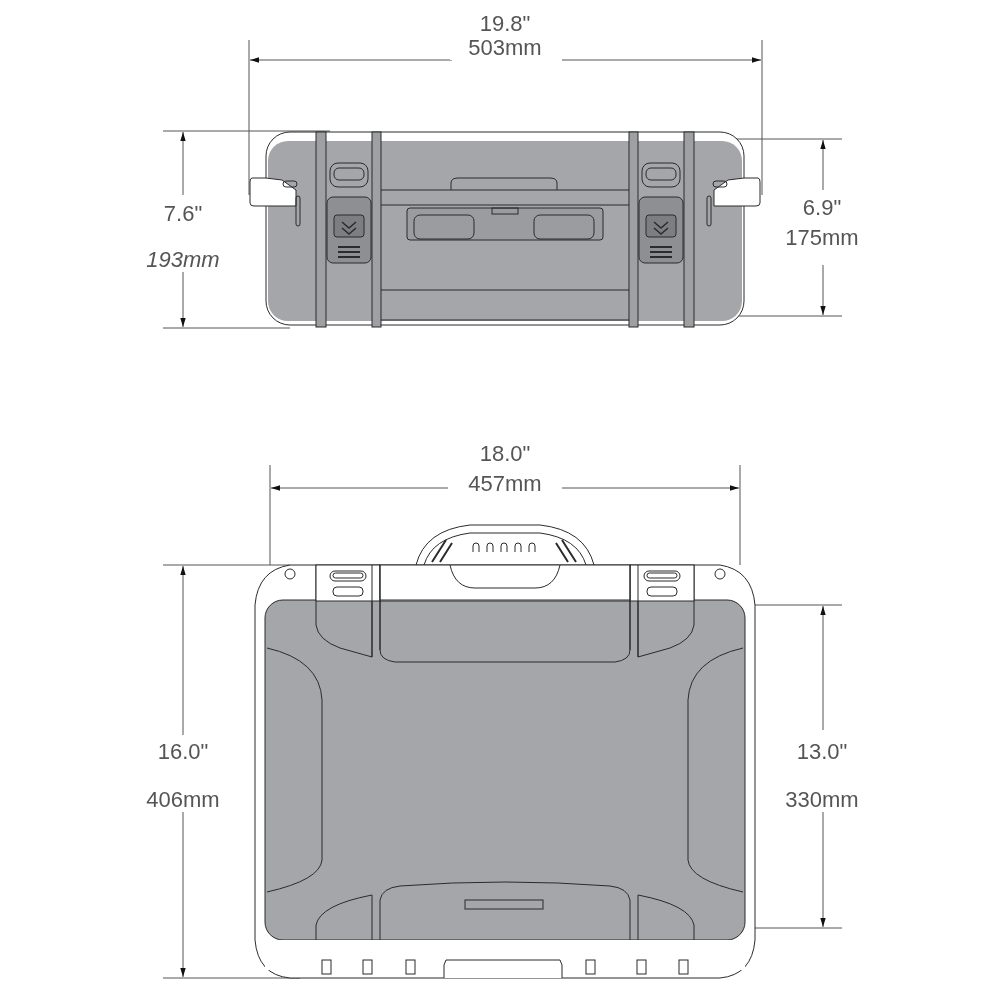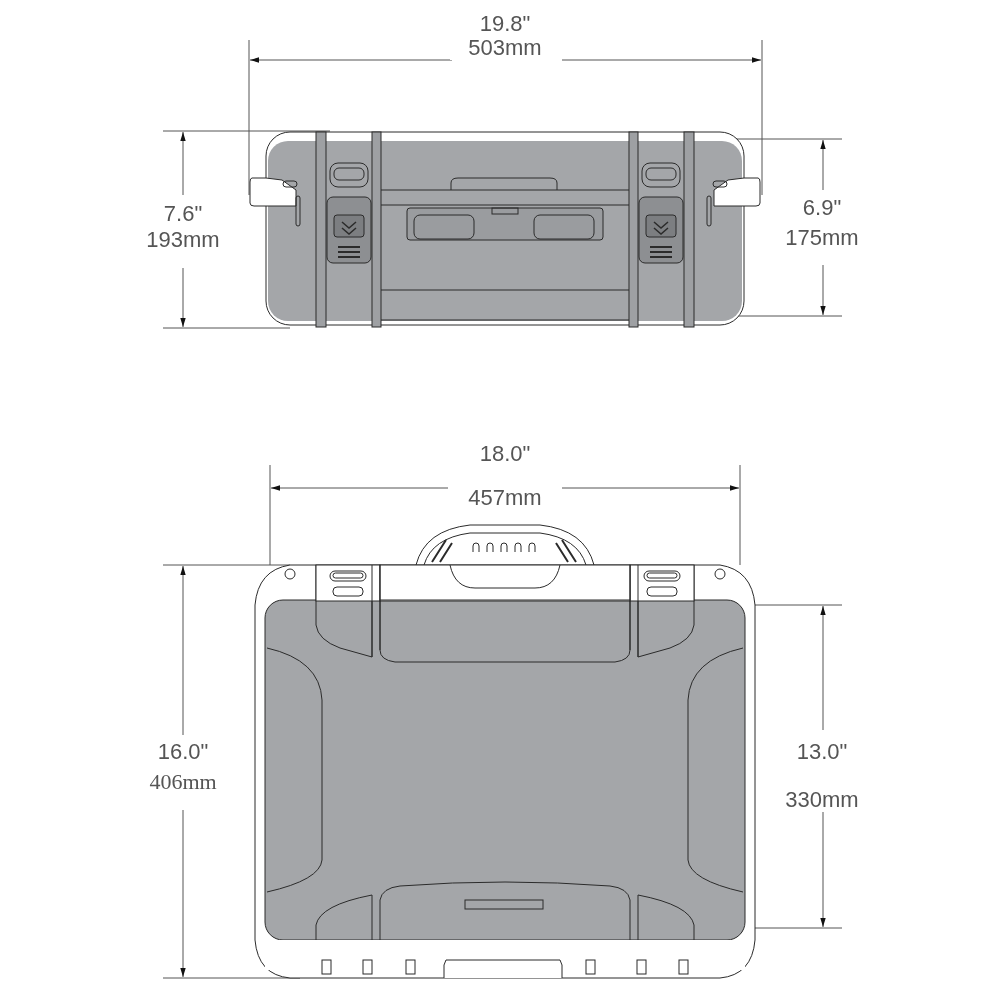--- a/index.html
+++ b/index.html
@@ -155,30 +155,30 @@
     <line x1="823" y1="810" x2="823" y2="927" marker-end="url(#arrow)"></line>
   </g>
 </svg>
 
 <div class="dim-label" style="left:450px; top:12px; width:110px;">
   <span>19.8"</span>
   <span style="margin-top:0;">503mm</span>
 </div>
 <div class="dim-label" style="left:133px; top:202px; width:100px;">
   <span>7.6"</span>
-  <span style="margin-top:2px;">193mm</span>
+  <span style="margin-top:22px;font-style:italic;">193mm</span>
 </div>
 <div class="dim-label" style="left:772px; top:196px; width:100px;">
   <span>6.9"</span>
   <span style="margin-top:6px;">175mm</span>
 </div>
 <div class="dim-label" style="left:450px; top:442px; width:110px;">
   <span>18.0"</span>
-  <span style="margin-top:20px;text-align:center;">457mm</span>
+  <span style="margin-top:6px;text-align:center;">457mm</span>
 </div>
 <div class="dim-label" style="left:133px; top:740px; width:100px;">
   <span>16.0"</span>
-  <span style="margin-top:6px;font-family:Liberation Serif, serif;">406mm</span>
+  <span style="margin-top:24px;">406mm</span>
 </div>
 <div class="dim-label" style="left:772px; top:740px; width:100px;">
   <span>13.0"</span>
   <span style="margin-top:24px;">330mm</span>
 </div>
 
 </body></html>

